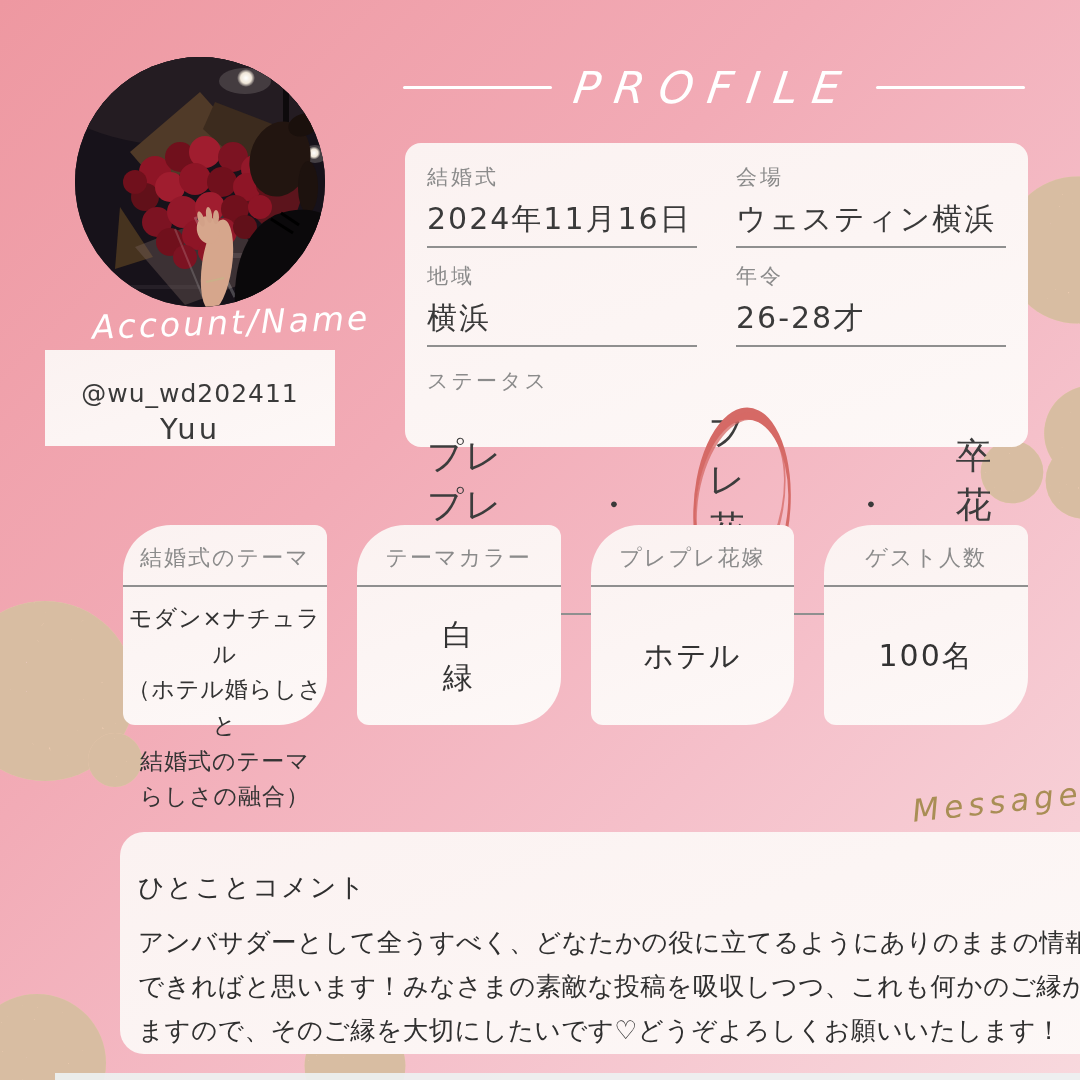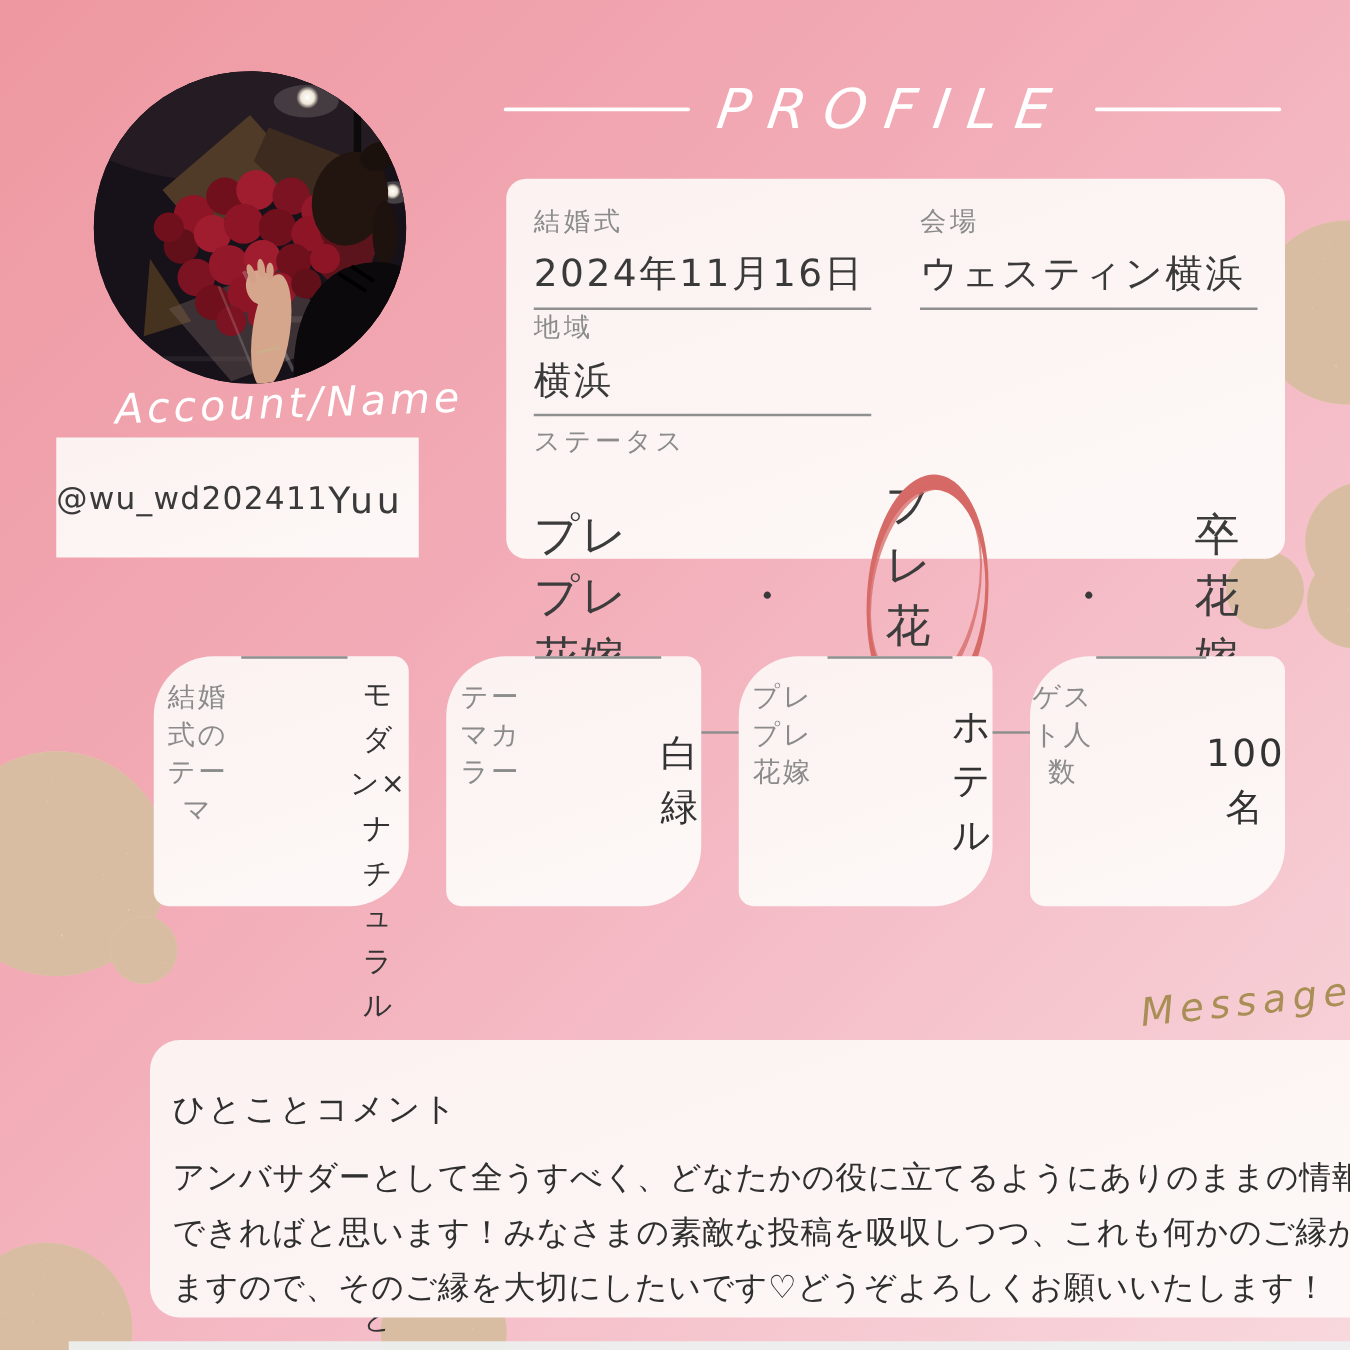--- a/index.html
+++ b/index.html
@@ -12,36 +12,36 @@
   svg.glit{position:absolute;}
   
   .photo{position:absolute;left:75px;top:57px;width:250px;height:250px;border-radius:50%;overflow:hidden;background:#17121a;}
   
   .profile-header{position:absolute;left:403px;top:62px;width:622px;display:flex;align-items:center;gap:22px;}
   .hline{flex:1;height:3px;background:#ffffff;border-radius:2px;}
   .page-title{color:#fff;font-size:44px;font-weight:300;font-style:italic;letter-spacing:14px;transform:skewX(-8deg);white-space:nowrap;}
   
   .main-card{position:absolute;left:405px;top:143px;width:623px;height:304px;background:linear-gradient(160deg,#fbf2f1,#fdf8f7);border-radius:16px;padding:20px 22px 0 22px;}
   .field-grid{display:flex;flex-wrap:wrap;justify-content:space-between;}
-  .field{width:270px;}
+  .field{width:270px;margin-bottom:14px;}
   .field-label{font-size:21px;color:#8b8b8b;letter-spacing:3px;}
   .field-value{font-size:30px;color:#3a3a3a;padding:8px 0 6px 0;border-bottom:2px solid #8f8f8f;letter-spacing:2px;white-space:nowrap;}
   .status-field{margin-top:6px;}
   .status-value{display:flex;justify-content:center;align-items:center;font-size:36px;border-bottom:2px solid #8f8f8f;padding:10px 0 8px 0;letter-spacing:1px;gap:48px;}
   .status-sep{margin:0 18px;color:#3a3a3a;}
   .circled{position:relative;padding:2px 10px;}
   .circled svg{position:absolute;left:-8px;top:-12px;width:calc(100% + 16px);height:calc(100% + 26px);overflow:visible;}
   
   .account-script{position:absolute;left:92px;top:303px;color:#ffffff;font-size:33px;font-style:italic;letter-spacing:3px;transform:rotate(-2deg);font-weight:300;}
-  .account-card{position:absolute;left:45px;top:350px;width:290px;height:96px;background:linear-gradient(160deg,#fbf2f1,#fdf8f7);display:flex;flex-direction:row;justify-content:flex-start;align-items:center;}
+  .account-card{position:absolute;left:45px;top:350px;width:290px;height:96px;background:linear-gradient(160deg,#fbf2f1,#fdf8f7);display:flex;flex-direction:column;justify-content:flex-end;align-items:center;}
   .account-handle{font-size:25px;letter-spacing:1px;color:#3a3a3a;}
   .account-name{font-size:29px;letter-spacing:3px;color:#3a3a3a;margin-top:4px;}
   
   .cards-row{position:absolute;left:123px;top:525px;width:905px;display:flex;gap:30px;}
-  .info-card{width:204px;height:200px;background:linear-gradient(160deg,#fbf2f1,#fdf8f7);border-radius:48px 12px 48px 12px;display:flex;flex-direction:row;}
+  .info-card{width:204px;height:200px;background:linear-gradient(160deg,#fbf2f1,#fdf8f7);border-radius:48px 12px 48px 12px;display:flex;flex-direction:column;}
   .info-title{font-size:22px;color:#8b8b8b;letter-spacing:2px;text-align:center;padding:18px 0 12px 0;}
   .info-divider{height:0;border-bottom:2px solid #8f8f8f;width:100%;}
   .info-value{flex:1;display:flex;align-items:center;justify-content:center;font-size:30px;color:#333;text-align:center;white-space:pre-line;letter-spacing:2px;line-height:1.45;}
   .info-value.small{font-size:23px;letter-spacing:1px;line-height:1.55;align-items:flex-start;padding-top:14px;}
   
   .message-card{position:absolute;left:120px;top:795px;width:1076px;height:222px;background:linear-gradient(160deg,#fbf2f1,#fdf8f7);border-radius:24px;padding:38px 24px 0 18px;margin-top:37px;}
   .message-script{position:absolute;left:912px;top:784px;color:#a98e55;font-size:31px;font-style:italic;letter-spacing:5px;transform:rotate(-6deg);}
   .message-heading{font-size:26px;color:#2f2f2f;letter-spacing:2px;margin-bottom:16px;}
   .message-body{font-size:25.5px;color:#2f2f2f;line-height:1.72;letter-spacing:0.5px;}
   .bottom-strip{position:absolute;left:55px;top:1073px;width:1025px;height:7px;background:#edf1f1;opacity:.92;}
@@ -183,20 +183,24 @@
         <div class="field-value">2024年11月16日</div>
       </div>
       <div class="field">
         <div class="field-label">会場</div>
         <div class="field-value">ウェスティン横浜</div>
       </div>
       <div class="field">
         <div class="field-label">地域</div>
         <div class="field-value">横浜</div>
       </div>
+      <div class="field">
+        <div class="field-label">年令</div>
+        <div class="field-value">26-28才</div>
+      </div>
     </div>
     <div class="status-field">
       <div class="field-label">ステータス</div>
       <div class="status-value">
         <span>プレプレ花嫁</span>
         <span class="status-sep">・</span>
         <span class="circled">
           <svg viewBox="0 0 140 64" preserveAspectRatio="none">
             <ellipse cx="70" cy="32" rx="64" ry="26" fill="none" stroke="#d56a66" stroke-width="3.4" transform="rotate(-3 70 32)"></ellipse>
             <ellipse cx="68" cy="30" rx="60" ry="23" fill="none" stroke="#d56a66" stroke-width="2.2" opacity="0.75" transform="rotate(-6 70 32)"></ellipse>

